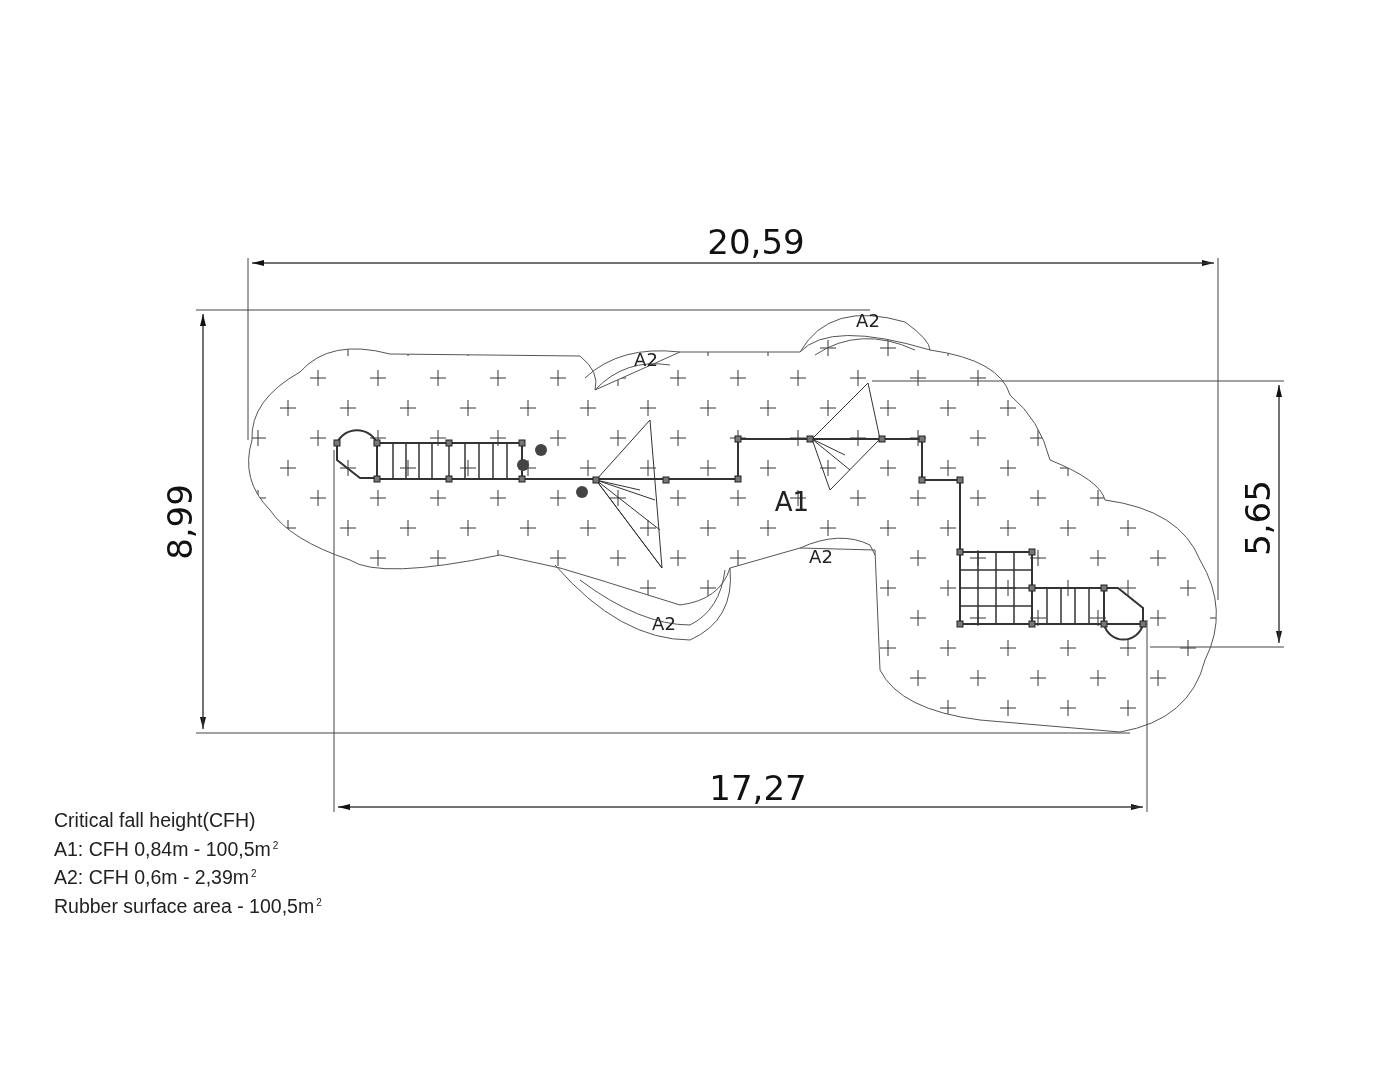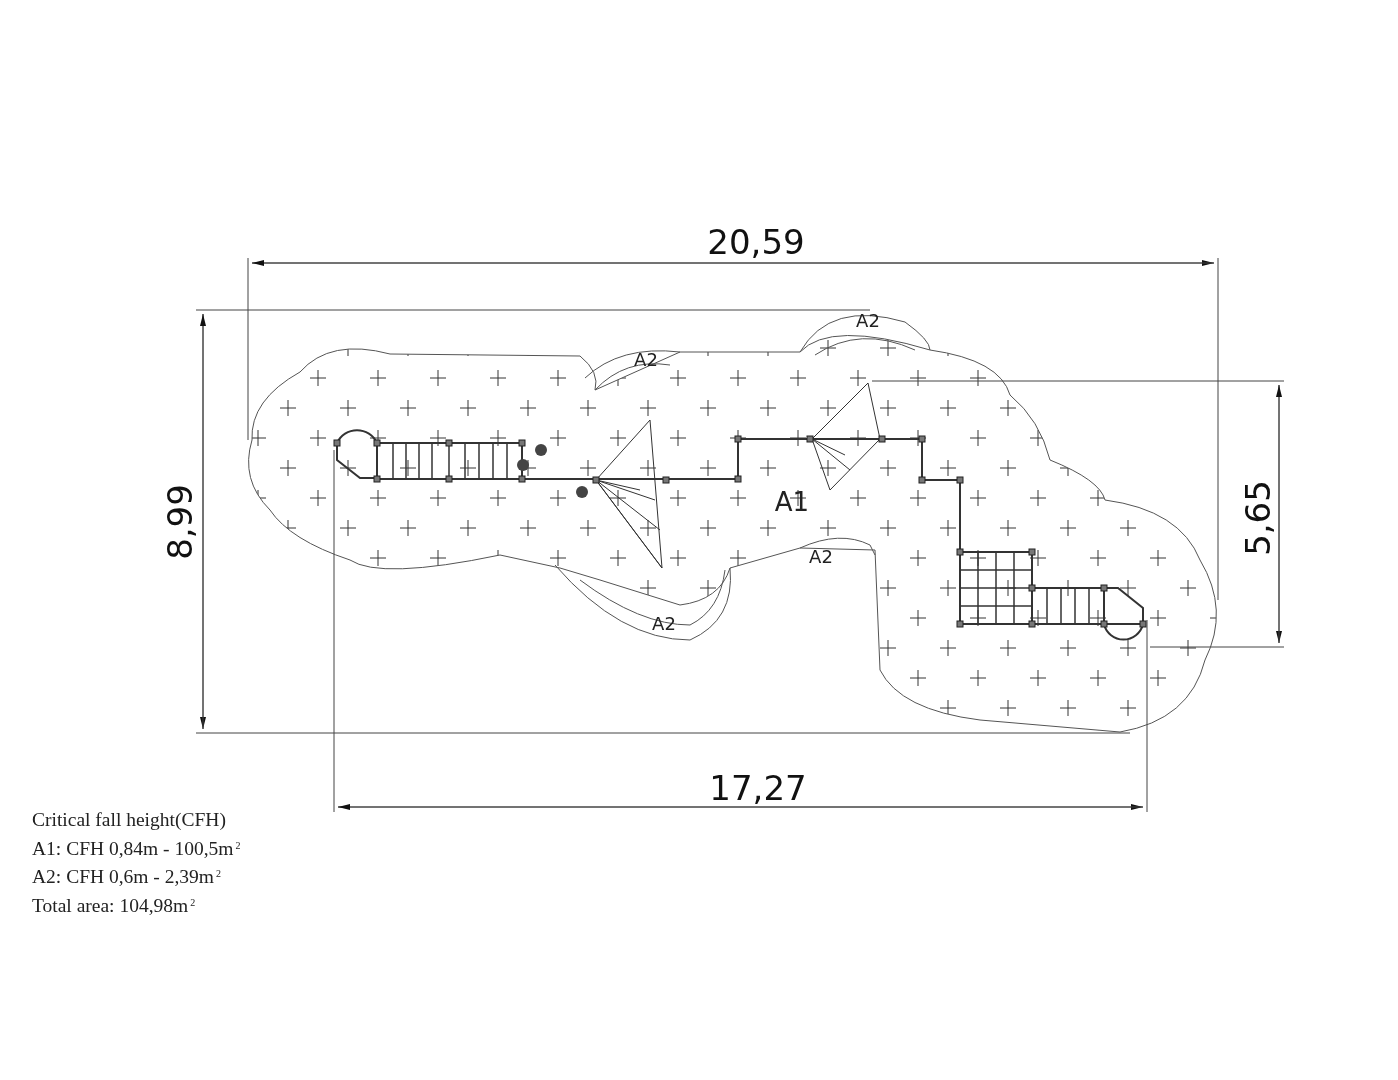--- a/index.html
+++ b/index.html
@@ -1,20 +1,20 @@
 <!DOCTYPE html>
 <html><head>
 <meta charset="utf-8">
 <style>
   html,body{margin:0;padding:0;background:#fff;}
   body{width:1398px;height:1080px;position:relative;overflow:hidden;font-family:"DejaVu Sans",sans-serif;}
   svg{position:absolute;left:0;top:0;}
   .dim{font-family:"DejaVu Sans",sans-serif;font-size:34px;fill:#111;}
   .zone{font-family:"DejaVu Sans",sans-serif;fill:#222;}
-  .legend{position:absolute;left:32px;top:806px;font-family:Liberation Serif, serif;font-size:19.5px;color:#222;line-height:28.5px;}
+  .legend{position:absolute;left:54px;top:806px;font-family:Liberation Sans, sans-serif;font-size:19.5px;color:#222;line-height:28.5px;}
   .legend sup{font-size:10px;vertical-align:top;position:relative;top:-3px;margin-left:2px;}
 </style>
 </head>
 <body>
 
 <svg width="1398" height="1080" viewBox="0 0 1398 1080">
   <defs>
     <pattern id="cross" x="0" y="0" width="60" height="60" patternUnits="userSpaceOnUse">
       <g stroke="#333" stroke-width="1">
         <line x1="10" y1="18" x2="26" y2="18"></line>
@@ -148,14 +148,14 @@
   <text class="zone" x="646" y="366" font-size="18" text-anchor="middle">A2</text>
   <text class="zone" x="868" y="327" font-size="18" text-anchor="middle">A2</text>
   <text class="zone" x="821" y="563" font-size="18" text-anchor="middle">A2</text>
   <text class="zone" x="664" y="630" font-size="18" text-anchor="middle">A2</text>
 </svg>
 
 <div class="legend">
   <div>Critical fall height(CFH)</div>
   <div><span>A1: CFH 0,84m - 100,5m</span><sup>2</sup></div>
   <div><span>A2: CFH 0,6m - 2,39m</span><sup>2</sup></div>
-  <div><span>Total area: 104,98m</span><sup>2</sup></div>
+  <div><span>Rubber surface area - 100,5m</span><sup>2</sup></div>
 </div>
 
 </body></html>

